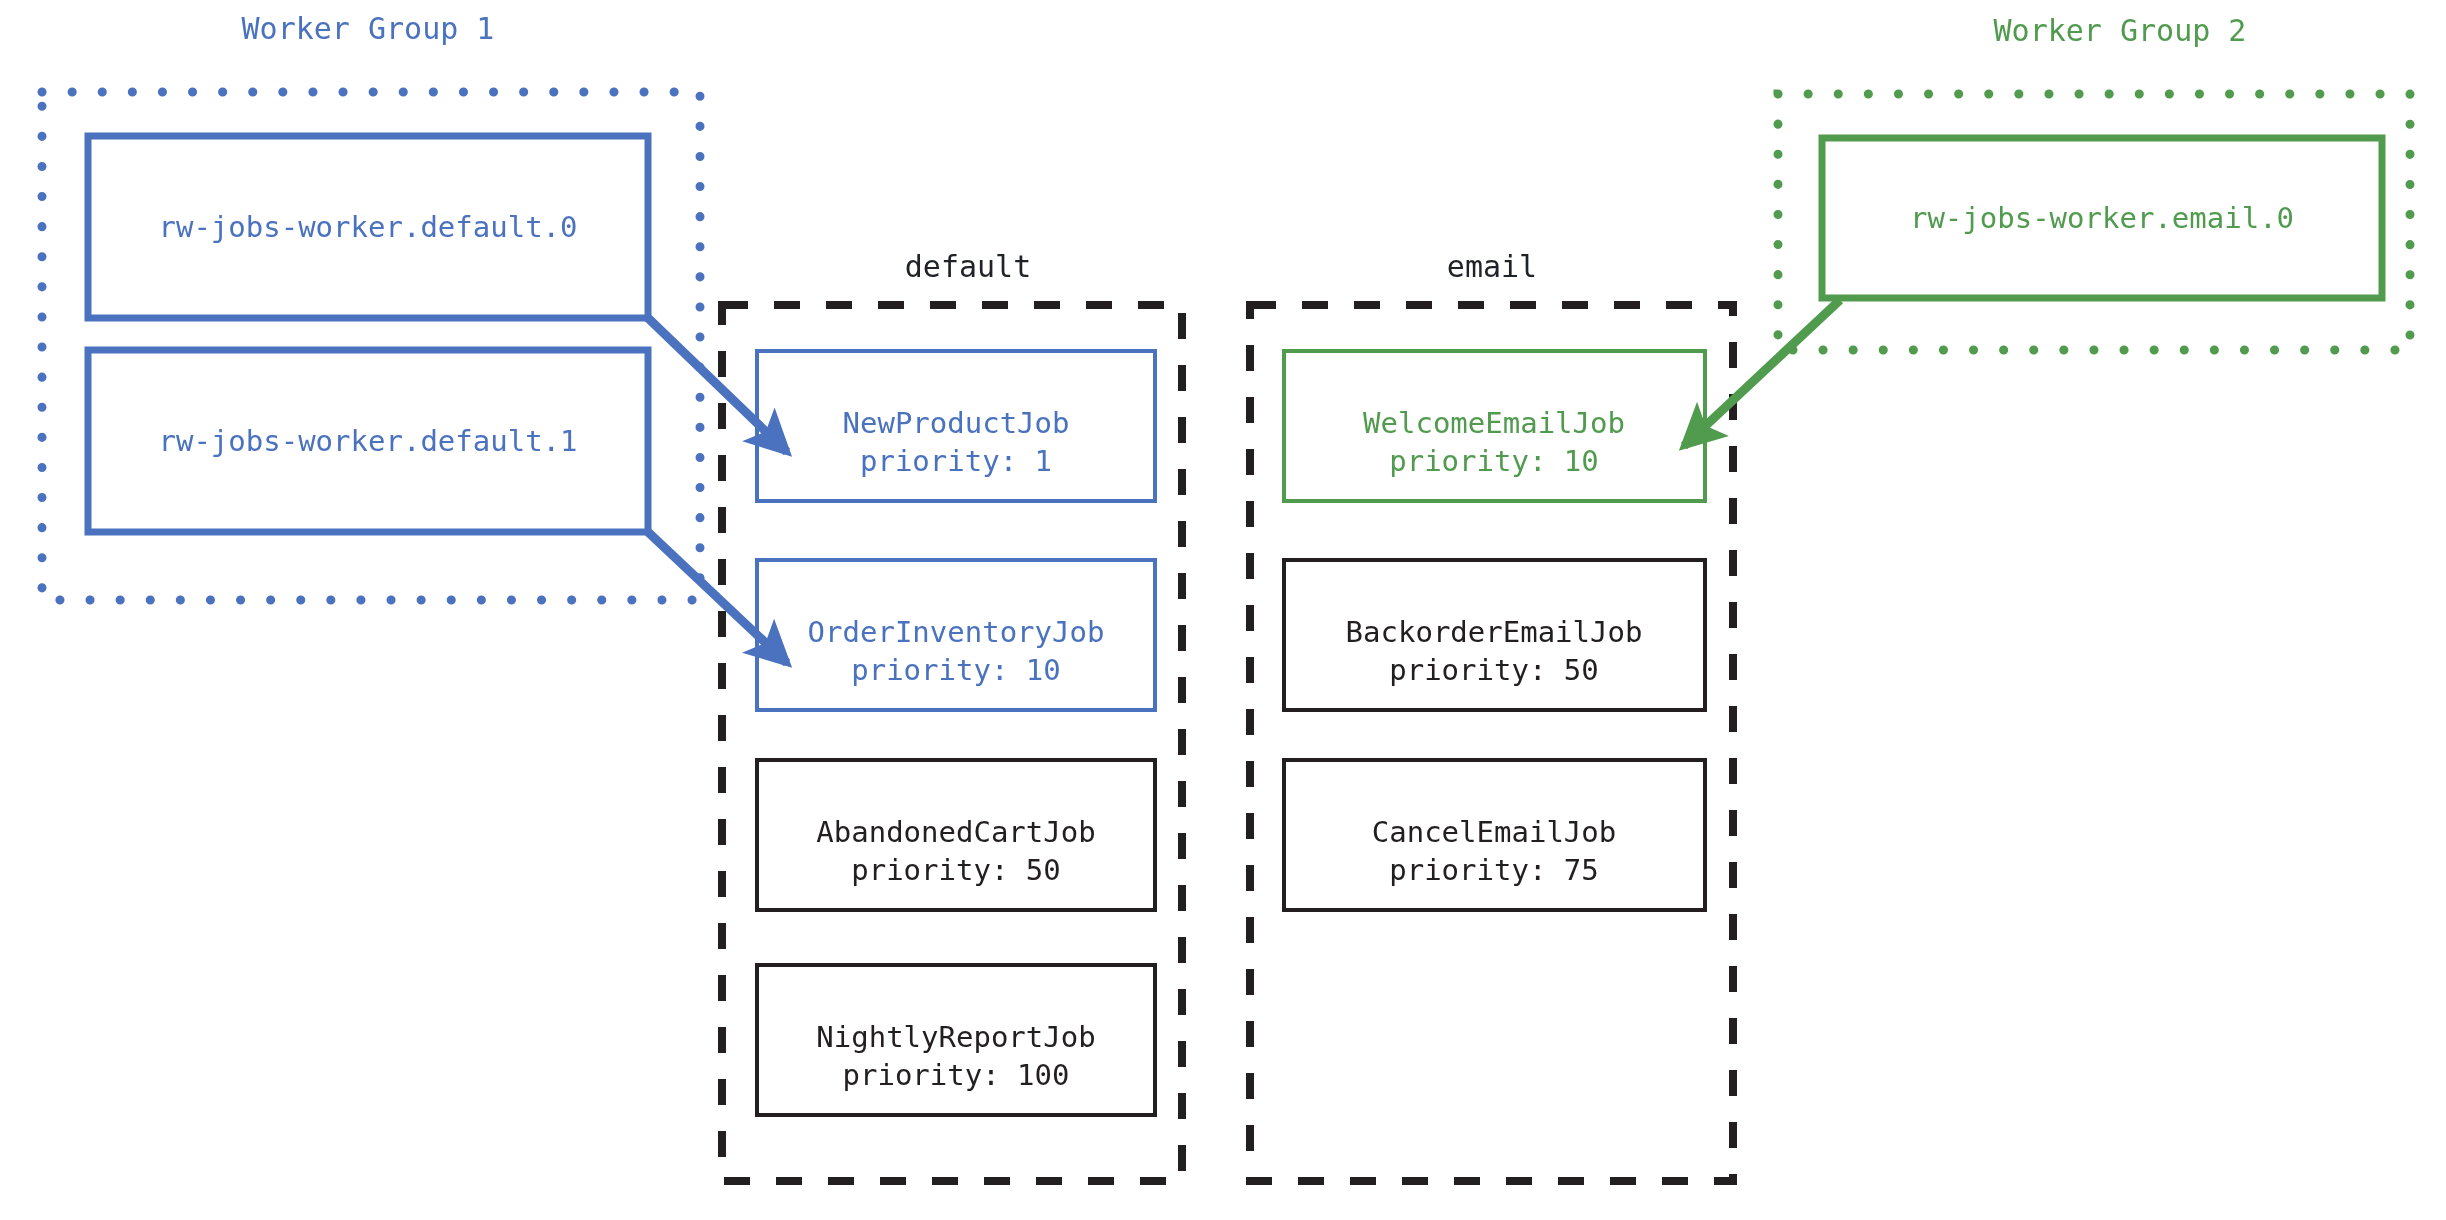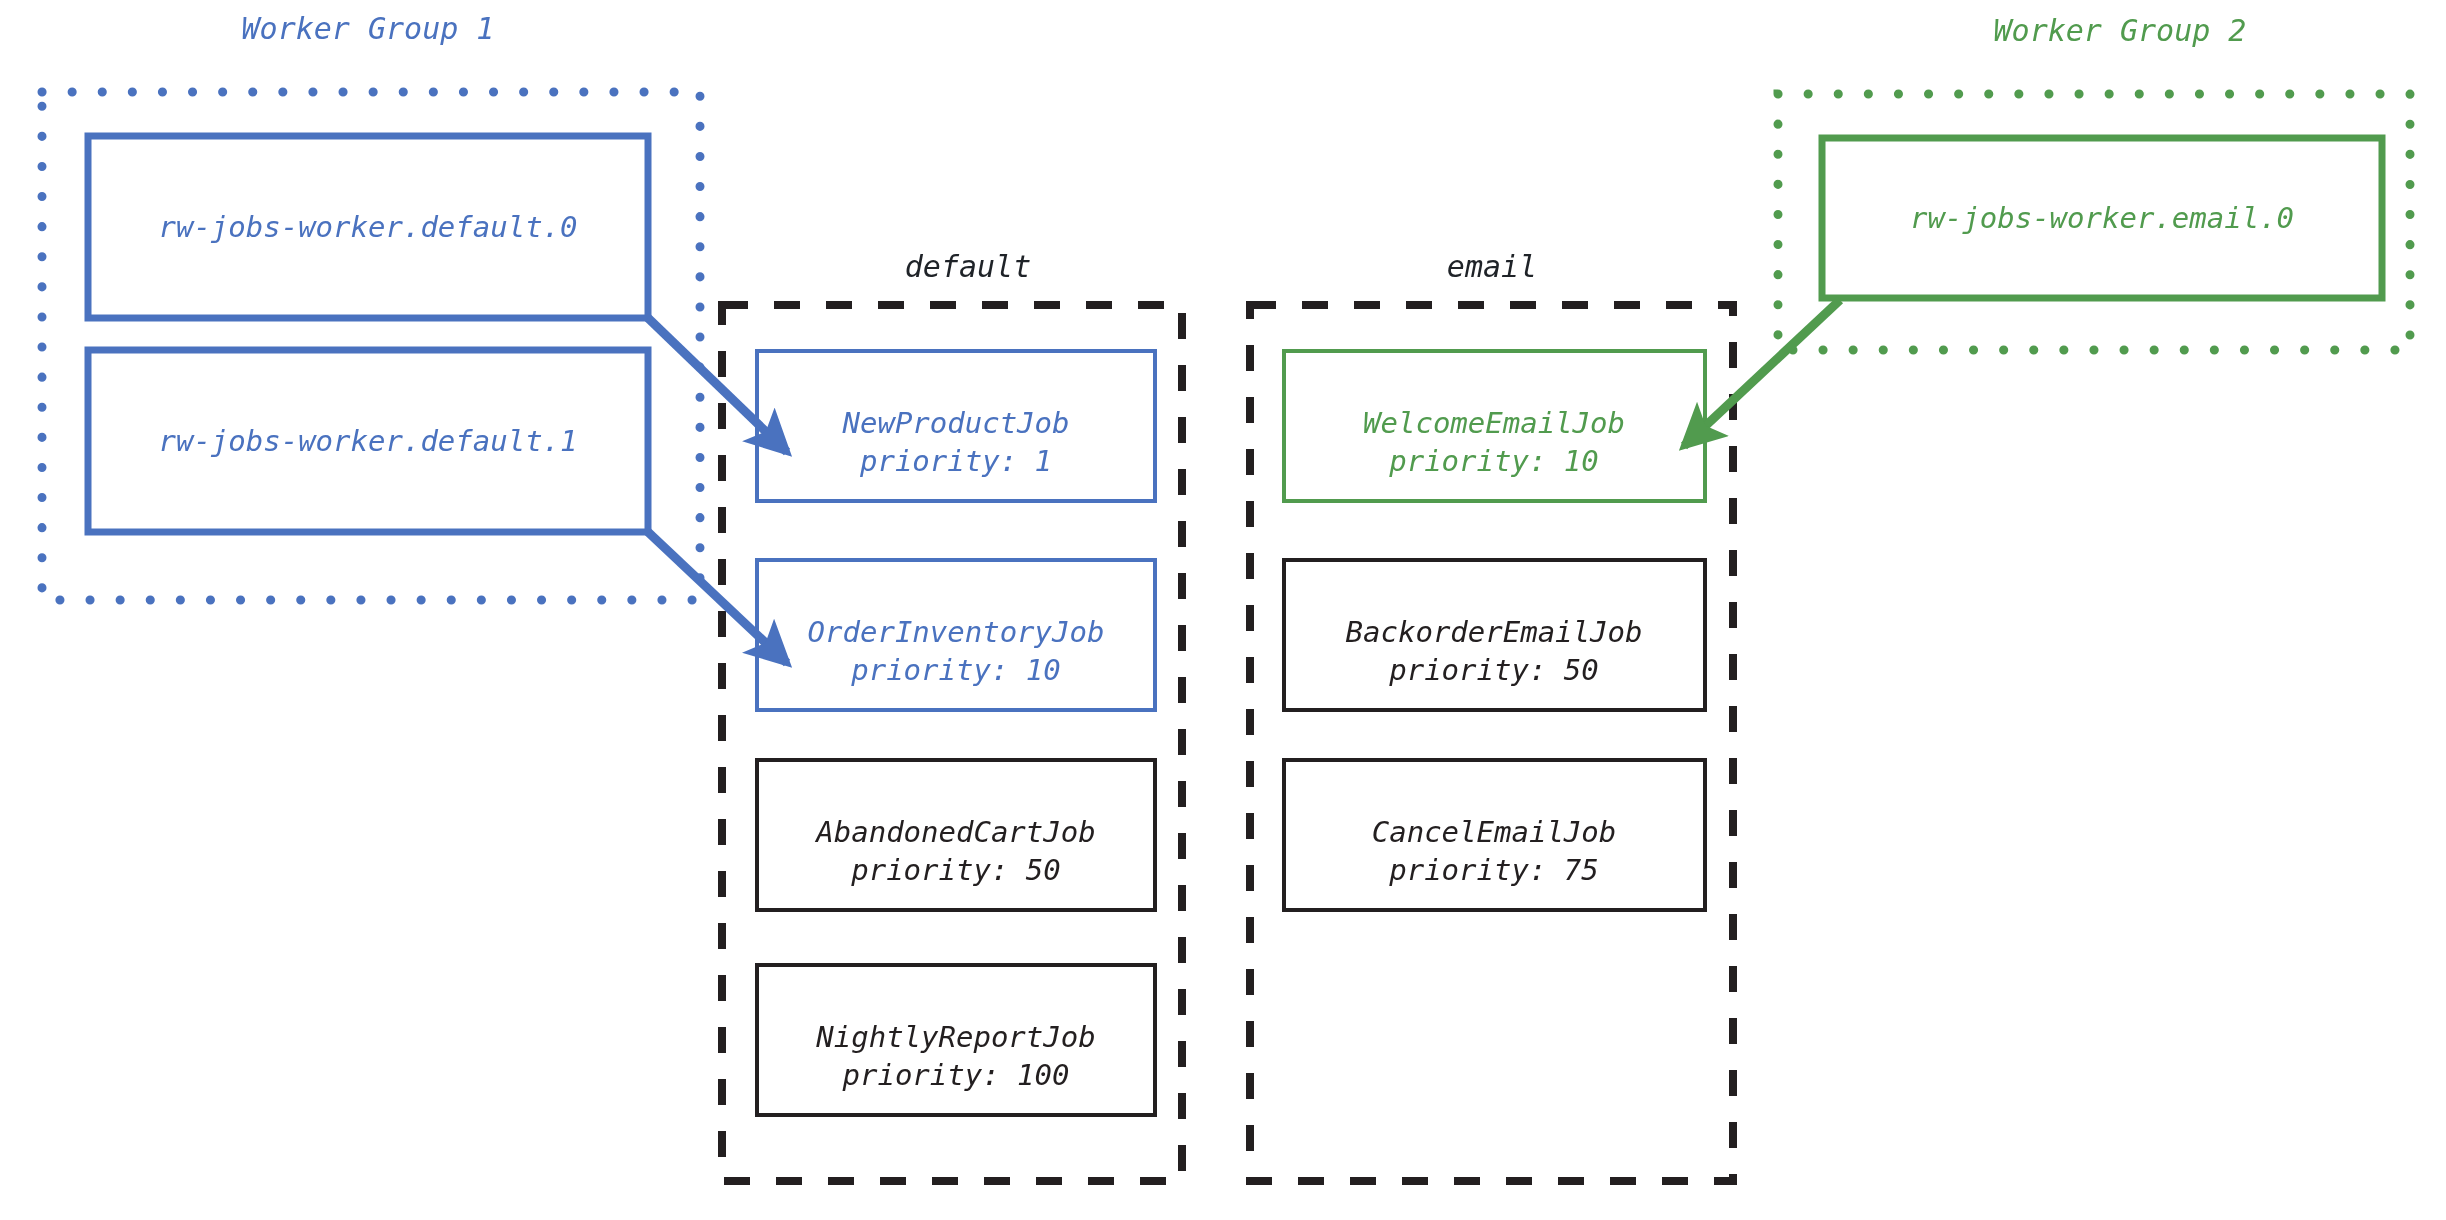--- a/index.html
+++ b/index.html
@@ -11,21 +11,20 @@
     width: 2446px;
     height: 1220px;
     font-family: "DejaVu Sans Mono", "Liberation Mono", monospace;
     overflow: hidden;
   }
   #diagram-root {
     position: relative;
     width: 2446px;
     height: 1220px;
     background: #ffffff;
-    font-style: italic;
   }
   svg#diagram {
     display: block;
     width: 2446px;
     height: 1220px;
   }
   .grp-title {
     font-family: "DejaVu Sans Mono", "Liberation Mono", monospace;
     font-size: 30px;
     text-anchor: middle;

